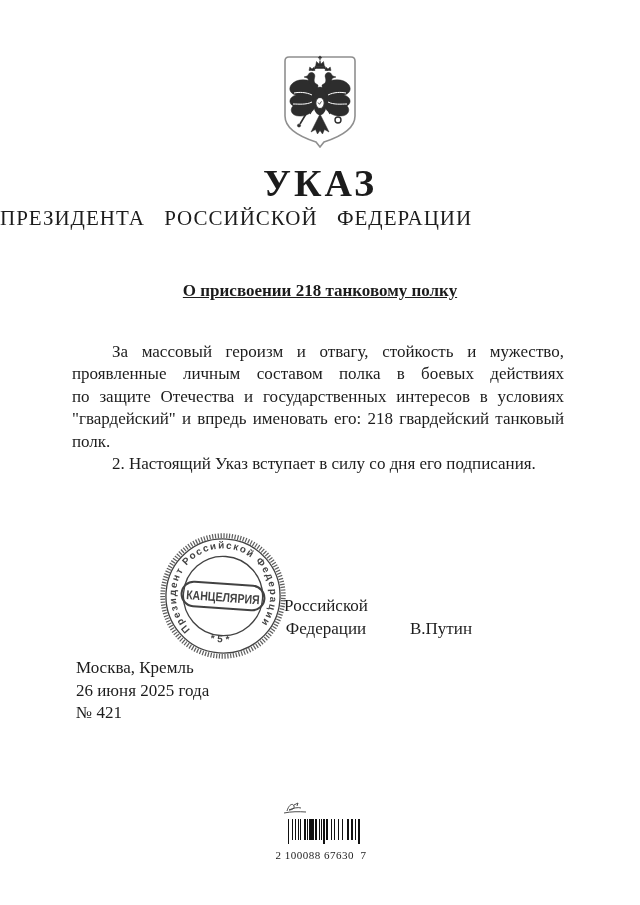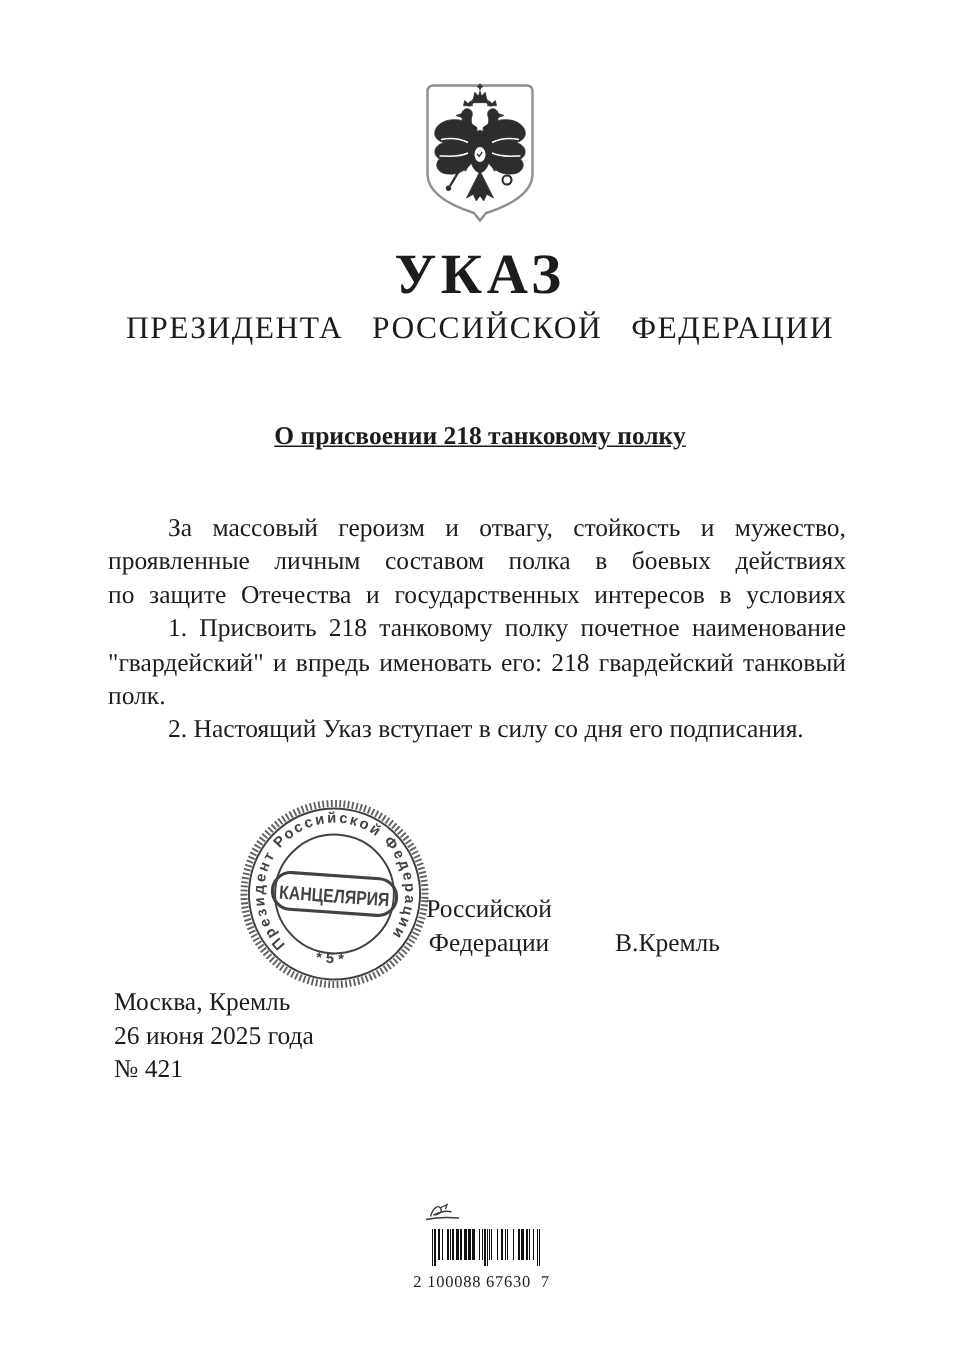--- a/index.html
+++ b/index.html
@@ -11,21 +11,21 @@
   }
   .abs{position:absolute;}
 
   .arms{left:279px;top:54px;}
 
   .doc-type{
     top:164px;left:0;width:640px;text-align:center;
     font-size:38px;font-weight:700;letter-spacing:3px;line-height:1;
   }
   .issuer{
-    top:208px;left:0;width:640px;text-align:center;
+    top:208px;left:0;width:640px;
     font-size:21px;font-weight:400;letter-spacing:1px;word-spacing:13px;line-height:1;
   }
   .subject{
     top:280px;left:0;width:640px;text-align:center;
     font-size:17px;font-weight:700;line-height:21px;text-decoration:underline;
   }
   .body-text{
     top:341px;left:72px;width:492px;
     font-size:17px;line-height:22.4px;
   }
@@ -84,30 +84,29 @@
 <div class="abs issuer">ПРЕЗИДЕНТА РОССИЙСКОЙ ФЕДЕРАЦИИ</div>
 
 <div class="abs subject">
   <div>О присвоении 218 танковому полку</div>
 </div>
 
 <div class="abs body-text">
     <div class="body-line jst ind">За массовый героизм и отвагу, стойкость и мужество,</div>
     <div class="body-line jst">проявленные личным составом полка в боевых действиях</div>
     <div class="body-line jst">по защите Отечества и государственных интересов в условиях</div>
-    <div class="body-line jst ind">1. Присвоить 218 танковому полку почетное наименование</div>
     <div class="body-line jst">"гвардейский" и впредь именовать его: 218 гвардейский танковый</div>
     <div class="body-line">полк.</div>
     <div class="body-line ind">2. Настоящий Указ вступает в силу со дня его подписания.</div>
   </div>
 
 <div class="abs sig-col">
   <div>Российской Федерации</div>
 </div>
-<div class="abs sig-name">В.Кремль</div>
+<div class="abs sig-name">В.Путин</div>
 
 <svg class="abs stamp" width="132" height="132" viewBox="0 0 140 140">
   <defs>
     <path id="ringpath" d="M38,108 A50,50 0 1 1 102,108"></path>
   </defs>
   <g transform="rotate(4 70 70)" fill="none" stroke="#2e2e2e">
     <circle cx="70" cy="70" r="64" stroke-width="5" stroke-dasharray="1.3 1.7" opacity="0.85"></circle>
     <circle cx="70" cy="70" r="60.5" stroke-width="1.4"></circle>
     <circle cx="70" cy="70" r="42" stroke-width="1.4"></circle>
     <text font-family="Liberation Sans, sans-serif" font-size="10.5" font-weight="700" fill="#2e2e2e" stroke="none" letter-spacing="1.6">

